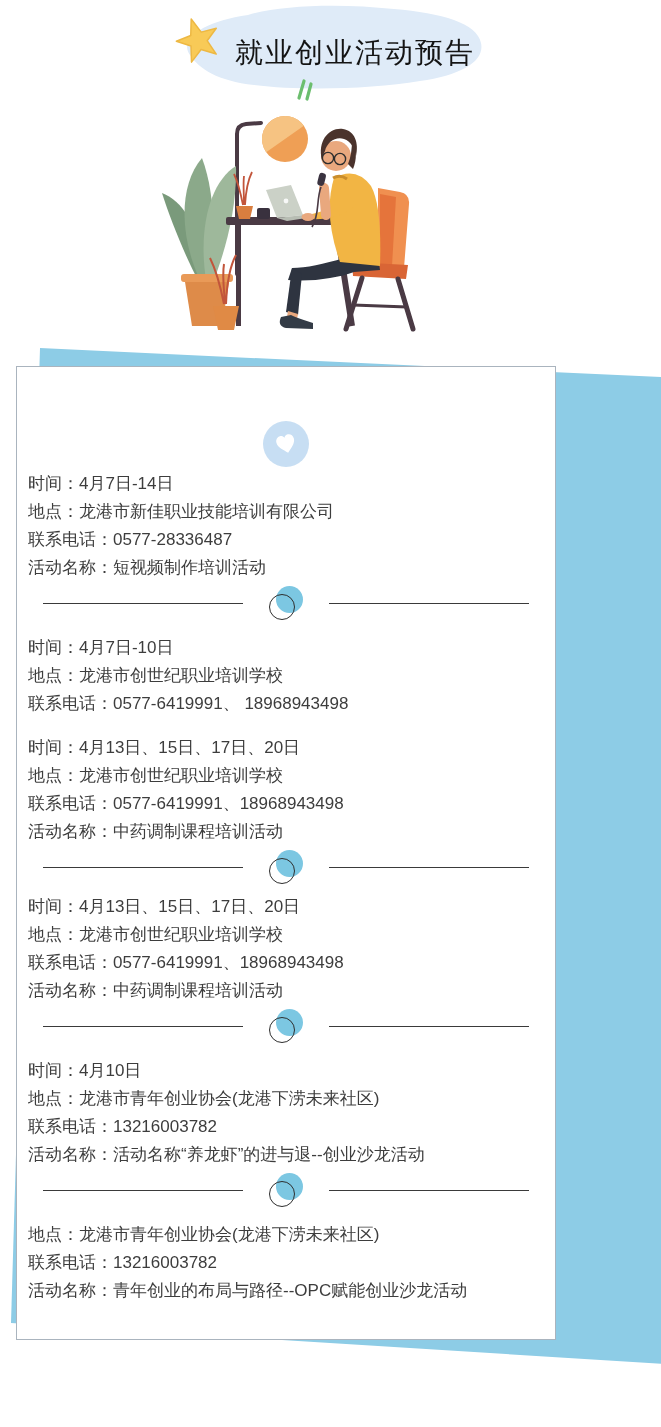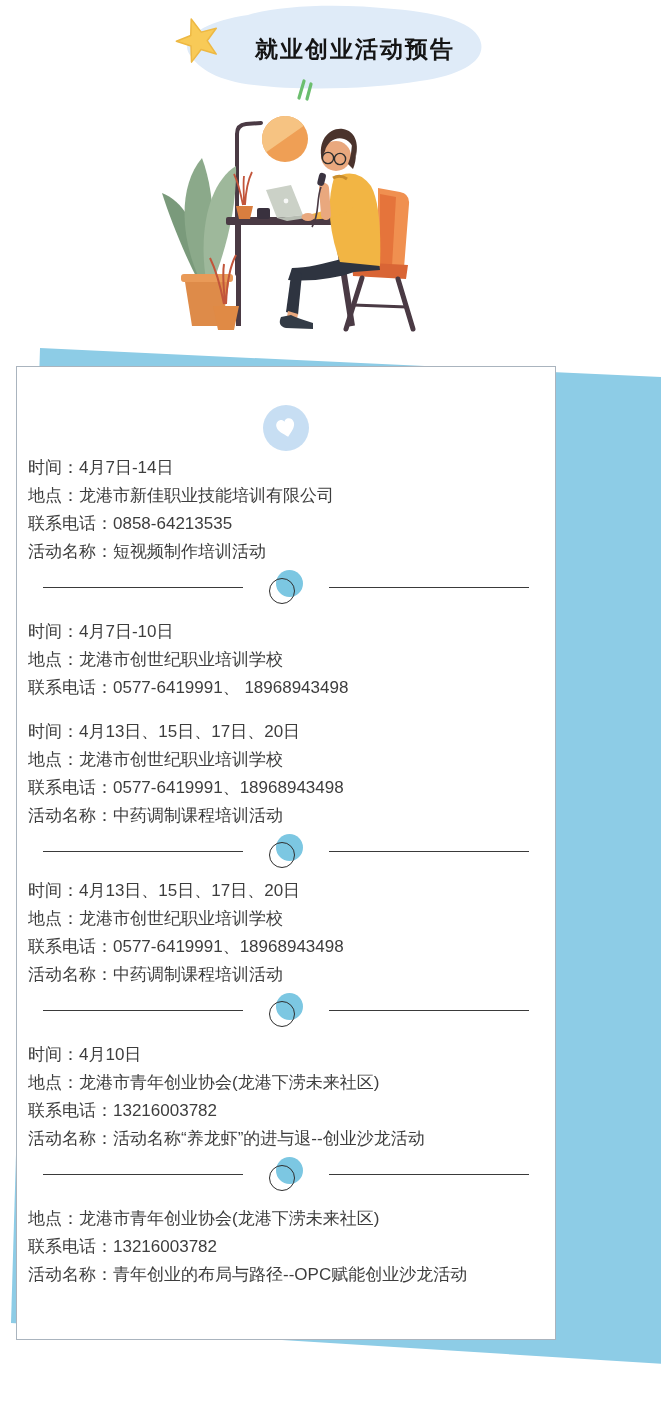--- a/index.html
+++ b/index.html
@@ -7,33 +7,33 @@
     width:661px;height:1427px;position:relative;overflow:hidden;
     background:#ffffff;
     font-family:"Liberation Sans","DejaVu Sans",sans-serif;
     color:#3d3d3d;
   }
   
   .cloud{position:absolute;left:162px;top:3px;z-index:1;}
   .star{position:absolute;left:174px;top:15px;z-index:3;}
   .page-title{
     position:absolute;left:210px;top:34px;width:290px;z-index:2;
-    text-align:center;font-size:23px;font-weight:bold;color:#141414;letter-spacing:2px;
+    text-align:center;font-size:28px;font-weight:normal;color:#141414;letter-spacing:2px;
     white-space:nowrap;
   }
   .slashes{position:absolute;left:291px;top:77px;z-index:2;}
   
   .illu{position:absolute;left:140px;top:98px;z-index:1;}
   
   .bluebg{position:absolute;left:0;top:0;z-index:1;}
   
   .card{
     position:absolute;left:16px;top:366px;width:540px;height:974px;
     box-sizing:border-box;background:#ffffff;border:1.5px solid #aab4be;
-    padding:0 11px;z-index:2;
+    padding:16px 11px;z-index:2;
   }
   .heart-badge{
     width:46px;height:46px;border-radius:50%;background:#c7def3;
     margin:38px auto 0;display:flex;align-items:center;justify-content:center;
   }
   .heart-badge svg{transform:rotate(-14deg);}
   .event{margin-top:10px;font-size:17px;line-height:28px;color:#3d3d3d;}
   .event.mt3{margin-top:3px;}
   .event.mt16{margin-top:16px;}
   .event.mt5{margin-top:5px;}
@@ -148,21 +148,21 @@
 
   <div class="heart-badge">
     <svg width="24" height="24" viewBox="0 0 24 24">
       <path d="M12,21 C8,17 3,13.5 3,8.5 C3,5 5.5,3 8,3 C9.8,3 11.2,4 12,5.5 C12.8,4 14.2,3 16,3 C18.5,3 21,5 21,8.5 C21,13.5 16,17 12,21 Z" fill="#ffffff"></path>
     </svg>
   </div>
 
   <section class="event mt3">
     <div class="row"><span>时间：</span><span>4月7日-14日</span></div>
     <div class="row"><span>地点：</span><span>龙港市新佳职业技能培训有限公司</span></div>
-    <div class="row"><span>联系电话：</span><span>0858-64213535</span></div>
+    <div class="row"><span>联系电话：</span><span>0577-28336487</span></div>
     <div class="row"><span>活动名称：</span><span>短视频制作培训活动</span></div>
   </section>
 
   <div class="divider">
     <span class="dline"></span>
     <span class="dcircle">
         <span class="dfill"></span>
         <span class="dring"></span>
       </span>
     <span class="dline"></span>

